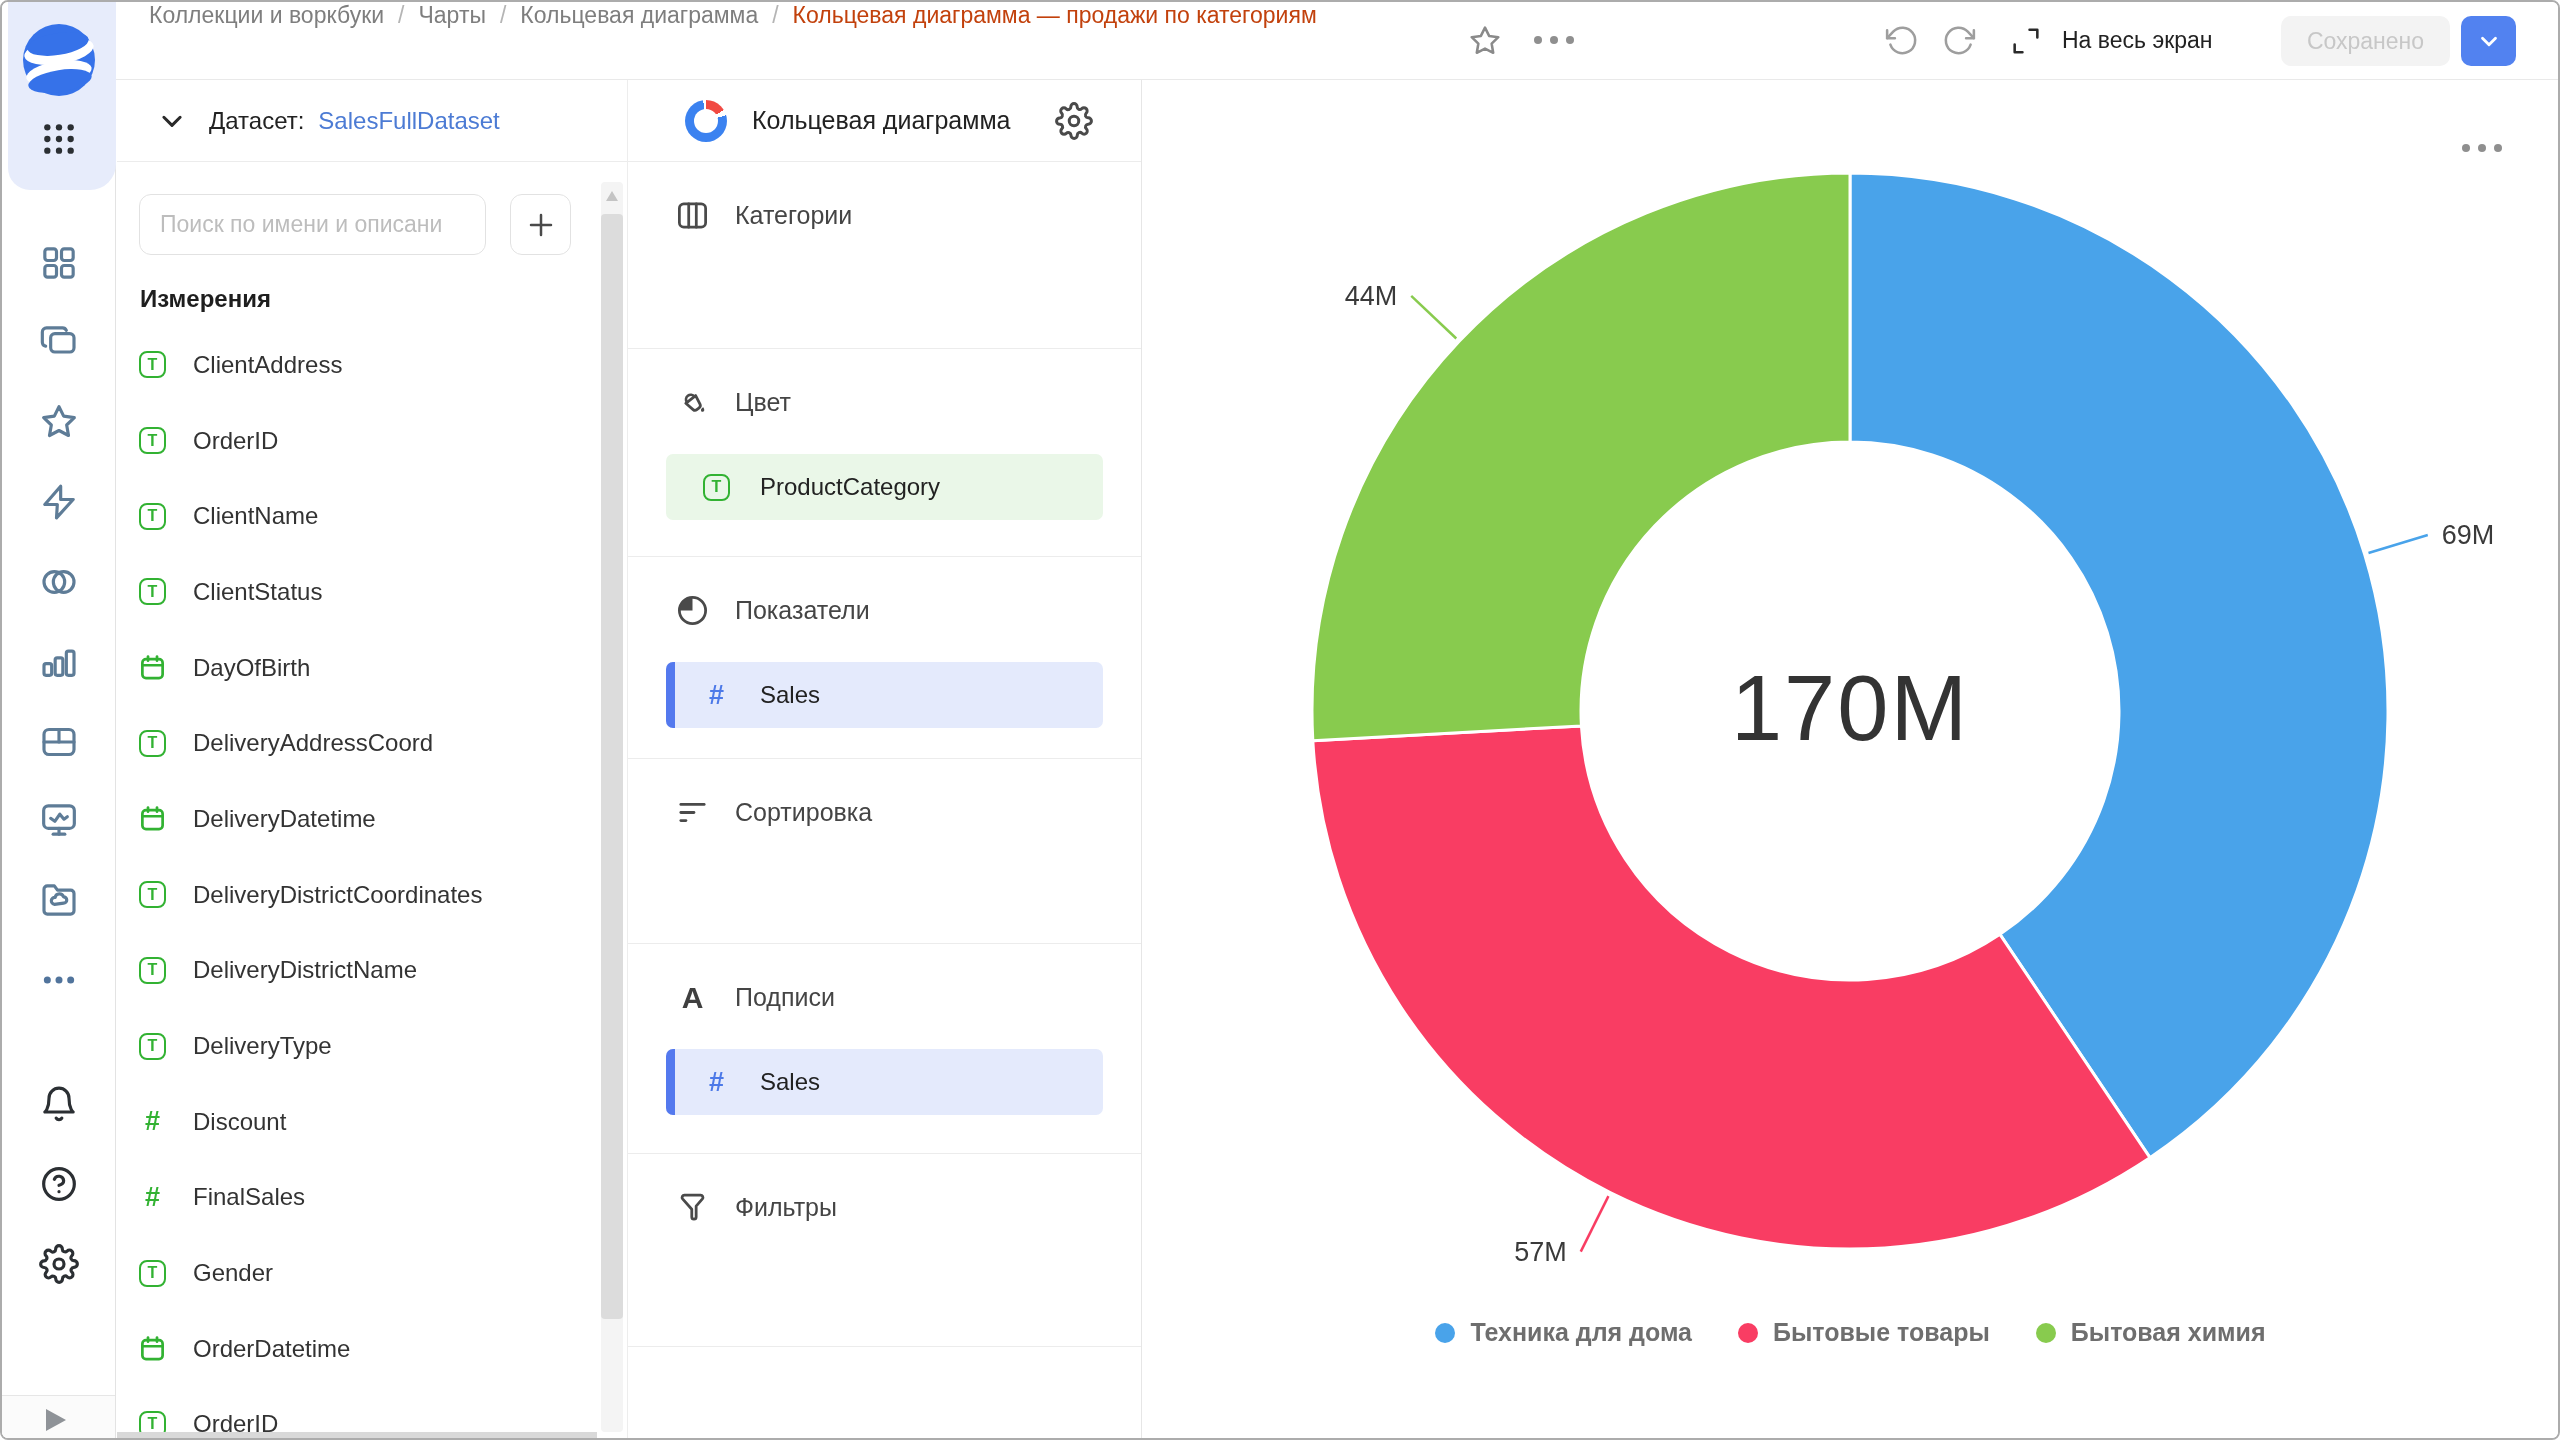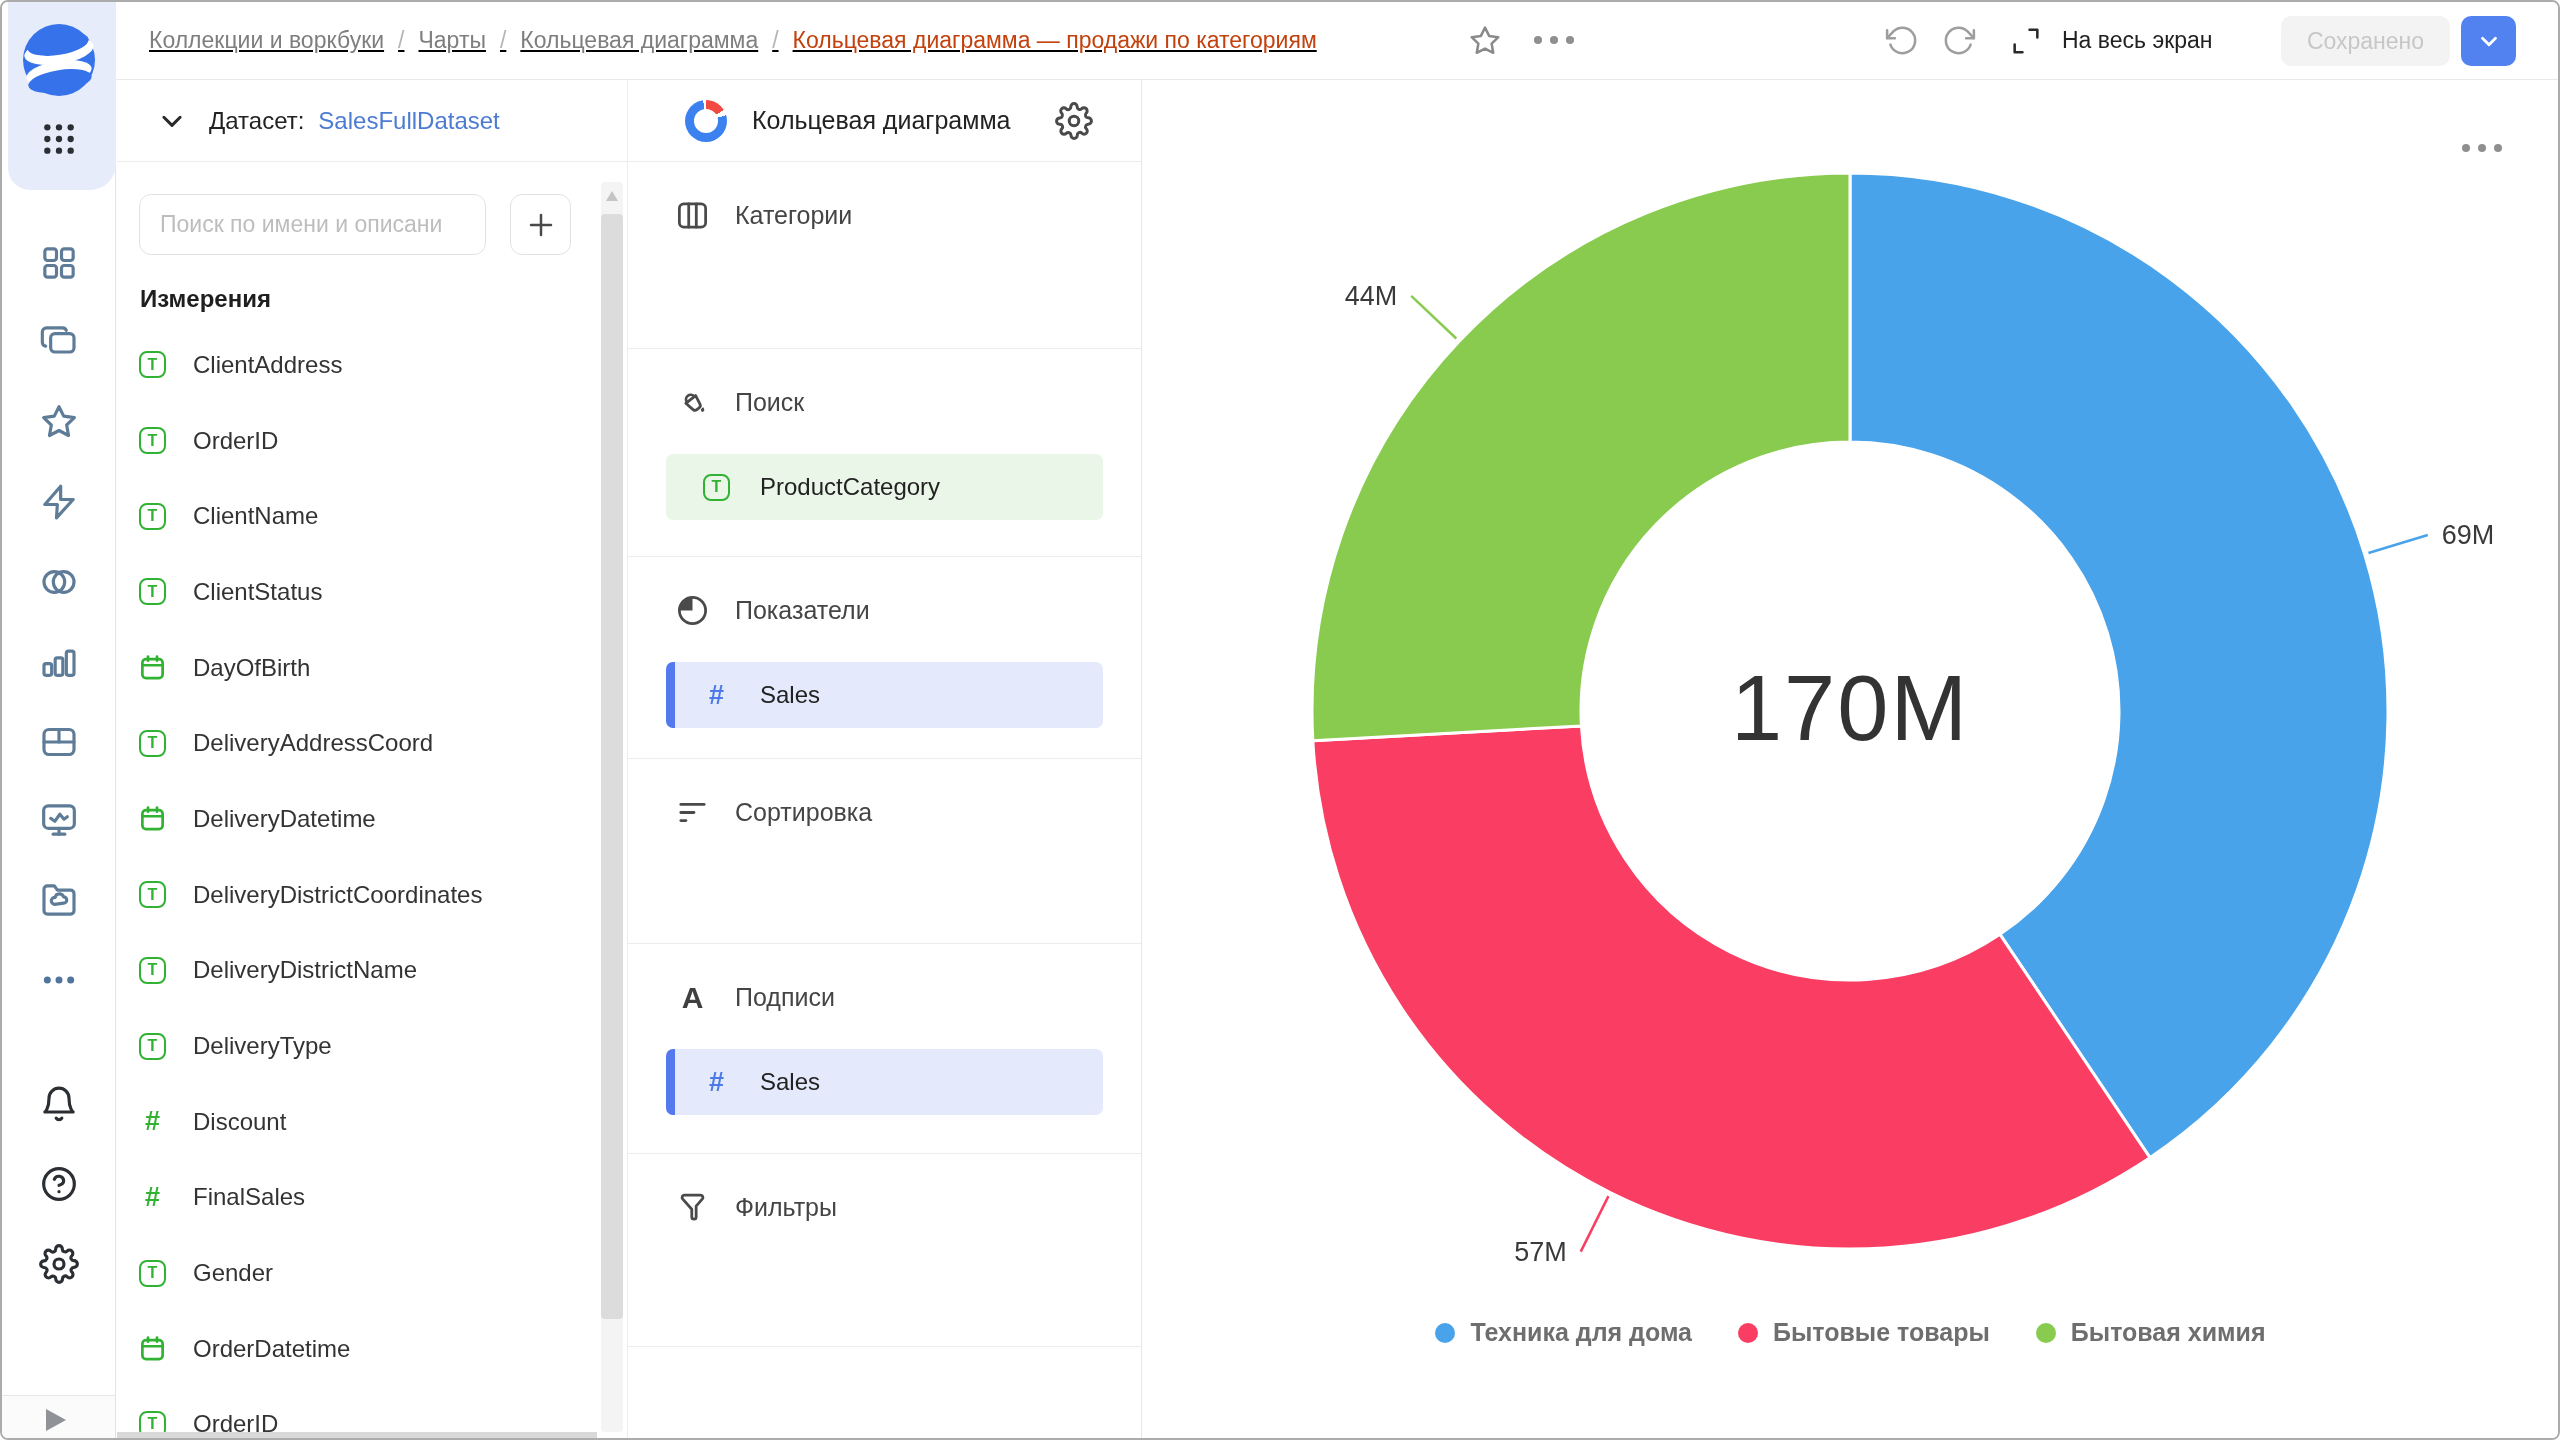--- a/index.html
+++ b/index.html
@@ -14,21 +14,21 @@
   .ric { position:absolute; left:37px; width:40px; height:40px; color:#5E7C97; }
   .ric svg { width:40px; height:40px; fill:none; stroke:currentColor; stroke-width:1.9; stroke-linecap:round; stroke-linejoin:round; }
   .ric.filled svg { fill:currentColor; stroke:none; }
   .ric.dark { color:#2B2F33; }
   .ric.steel { color:#51749C; }
   .rail-foot { position:absolute; left:0; bottom:0; width:113px; height:47px; border-top:1px solid #E6E6E6; background:#FBFBFB; }
   .play-tri { position:absolute; left:44px; top:13px; width:0; height:0; border-left:20px solid #8F9398; border-top:11px solid transparent; border-bottom:11px solid transparent; }
 
   
   .topbar { position:absolute; left:114px; top:0; width:2446px; height:78px; background:#fff; border-bottom:1px solid #E9E9E9; }
-  .breadcrumb { position:absolute; left:33px; top:0; height:77px; display:flex; align-items:center; gap:14px; font-size:23px; white-space:nowrap;text-decoration:underline; }
+  .breadcrumb { position:absolute; left:33px; top:0; height:77px; display:flex; align-items:flex-start; gap:14px; font-size:23px; white-space:nowrap; }
   .crumb { color:#7E7E7E; cursor:pointer; }
   .crumb.current { color:#c2410c; }
   .crumb-sep { color:#B5B5B5; }
   .tb-ico { position:absolute; top:22px; width:34px; height:34px; color:#8A8A8A; }
   .tb-ico svg { width:34px; height:34px; fill:none; stroke:currentColor; stroke-width:1.8; stroke-linecap:round; stroke-linejoin:round; }
   .tb-dots { position:absolute; top:34px; display:flex; gap:8px; }
   .tb-dots i { width:8px; height:8px; border-radius:50%; background:#8F8F8F; }
   .fullscreen-lab { position:absolute; top:0; height:77px; display:flex; align-items:center; font-size:23px; color:#222; cursor:pointer; }
   .saved-btn { position:absolute; top:14px; height:50px; border-radius:10px; background:#F3F3F3; color:#C7C7C7; font-size:23px; display:flex; align-items:center; justify-content:center; }
   .save-dd { position:absolute; top:14px; width:55px; height:50px; border-radius:10px; background:#5282F0; display:flex; align-items:center; justify-content:center; }
@@ -384,21 +384,21 @@
         </div>
         <div class="cfg-section" style="height: 208px;">
           <div class="cfg-head">
             <span class="cfg-icon"><svg viewBox="0 0 24 24">
                 <g transform="rotate(-38 11 11)">
                   <path d="M7.2 10h8.6l-1.3 6.5a2 2 0 0 1-2 1.6h-2a2 2 0 0 1-2-1.6z"></path>
                   <path d="M8.3 10a3.2 3.2 0 0 1 6.4 0"></path>
                 </g>
                 <path d="M19.4 15.2c.9 1.4.9 2.5.1 3-.8.5-1.7 0-1.7-1.1 0-.7.7-1.5 1.6-1.9z" fill="currentColor" stroke="none"></path>
               </svg></span>
-            <span class="cfg-label">Поиск</span>
+            <span class="cfg-label">Цвет</span>
           </div>
           <div class="chip dimension">
             <span class="ficon">T</span>
             <span class="chip-label">ProductCategory</span>
           </div>
         </div>
         <div class="cfg-section" style="height: 202px;">
           <div class="cfg-head">
             <span class="cfg-icon"><svg viewBox="0 0 24 24">
                 <circle cx="12" cy="12" r="9"></circle>

